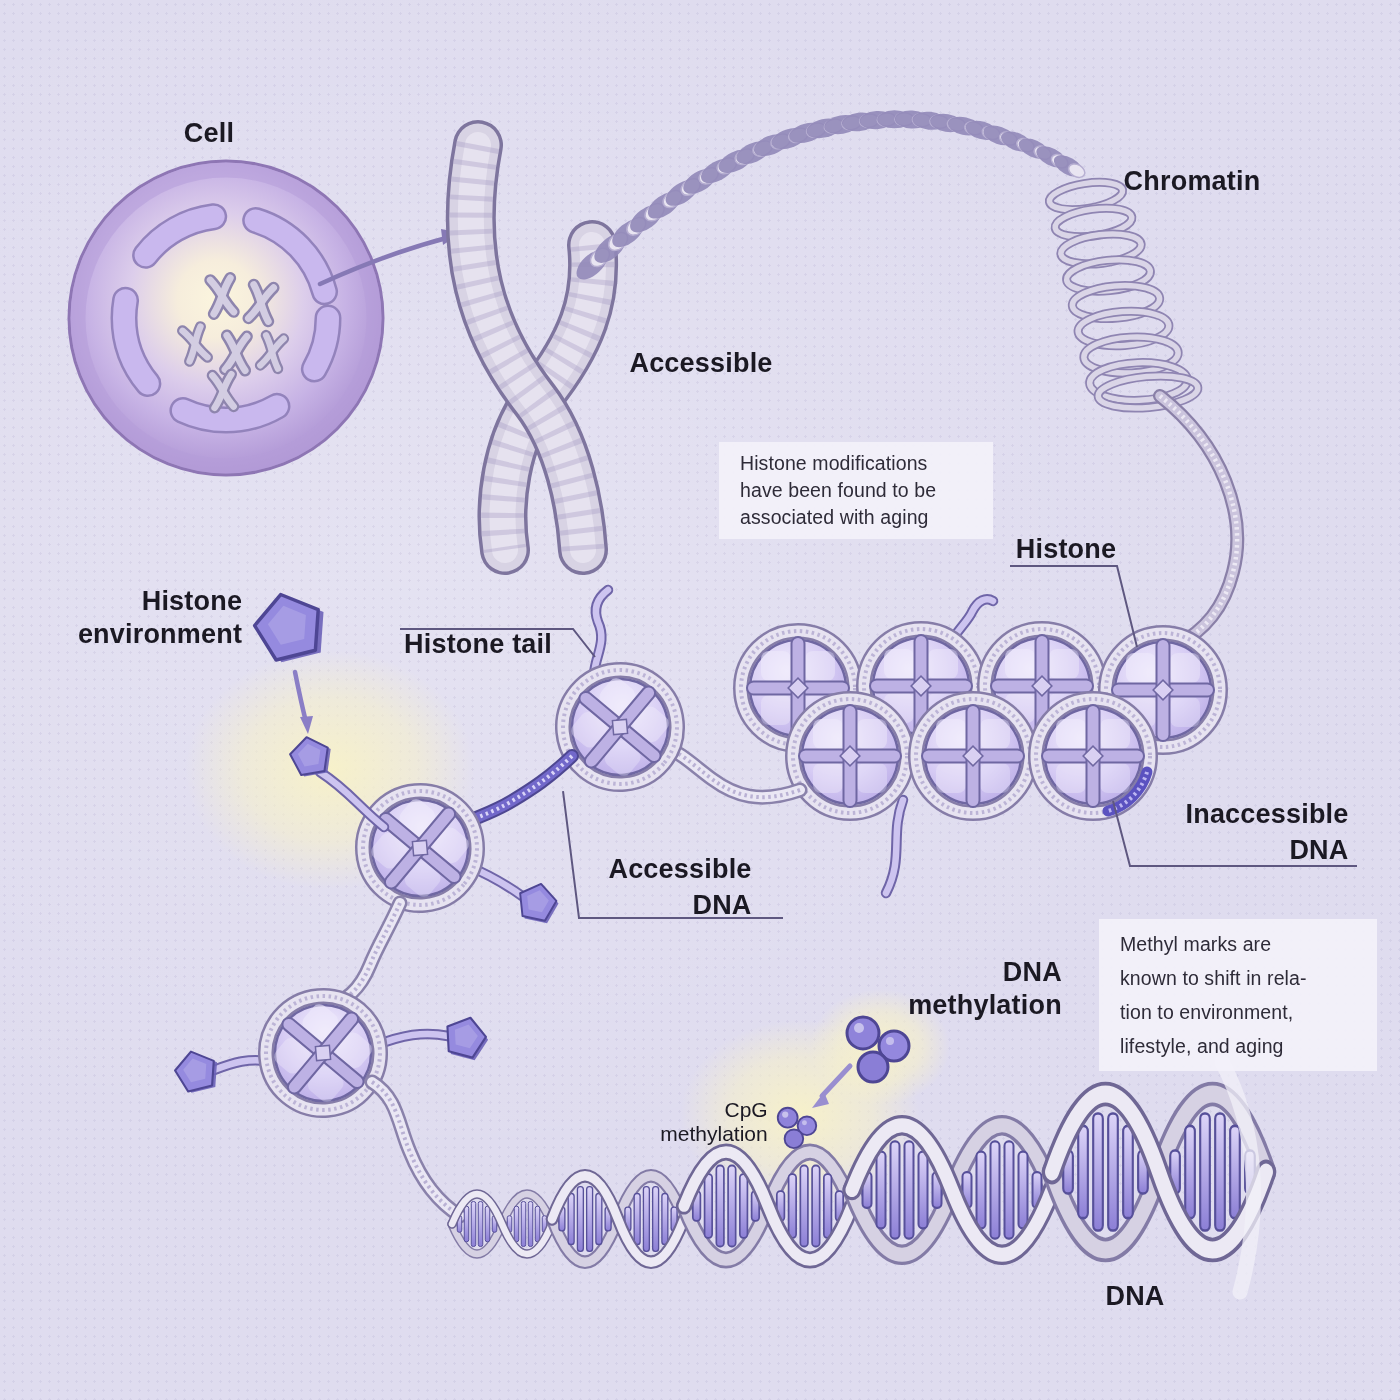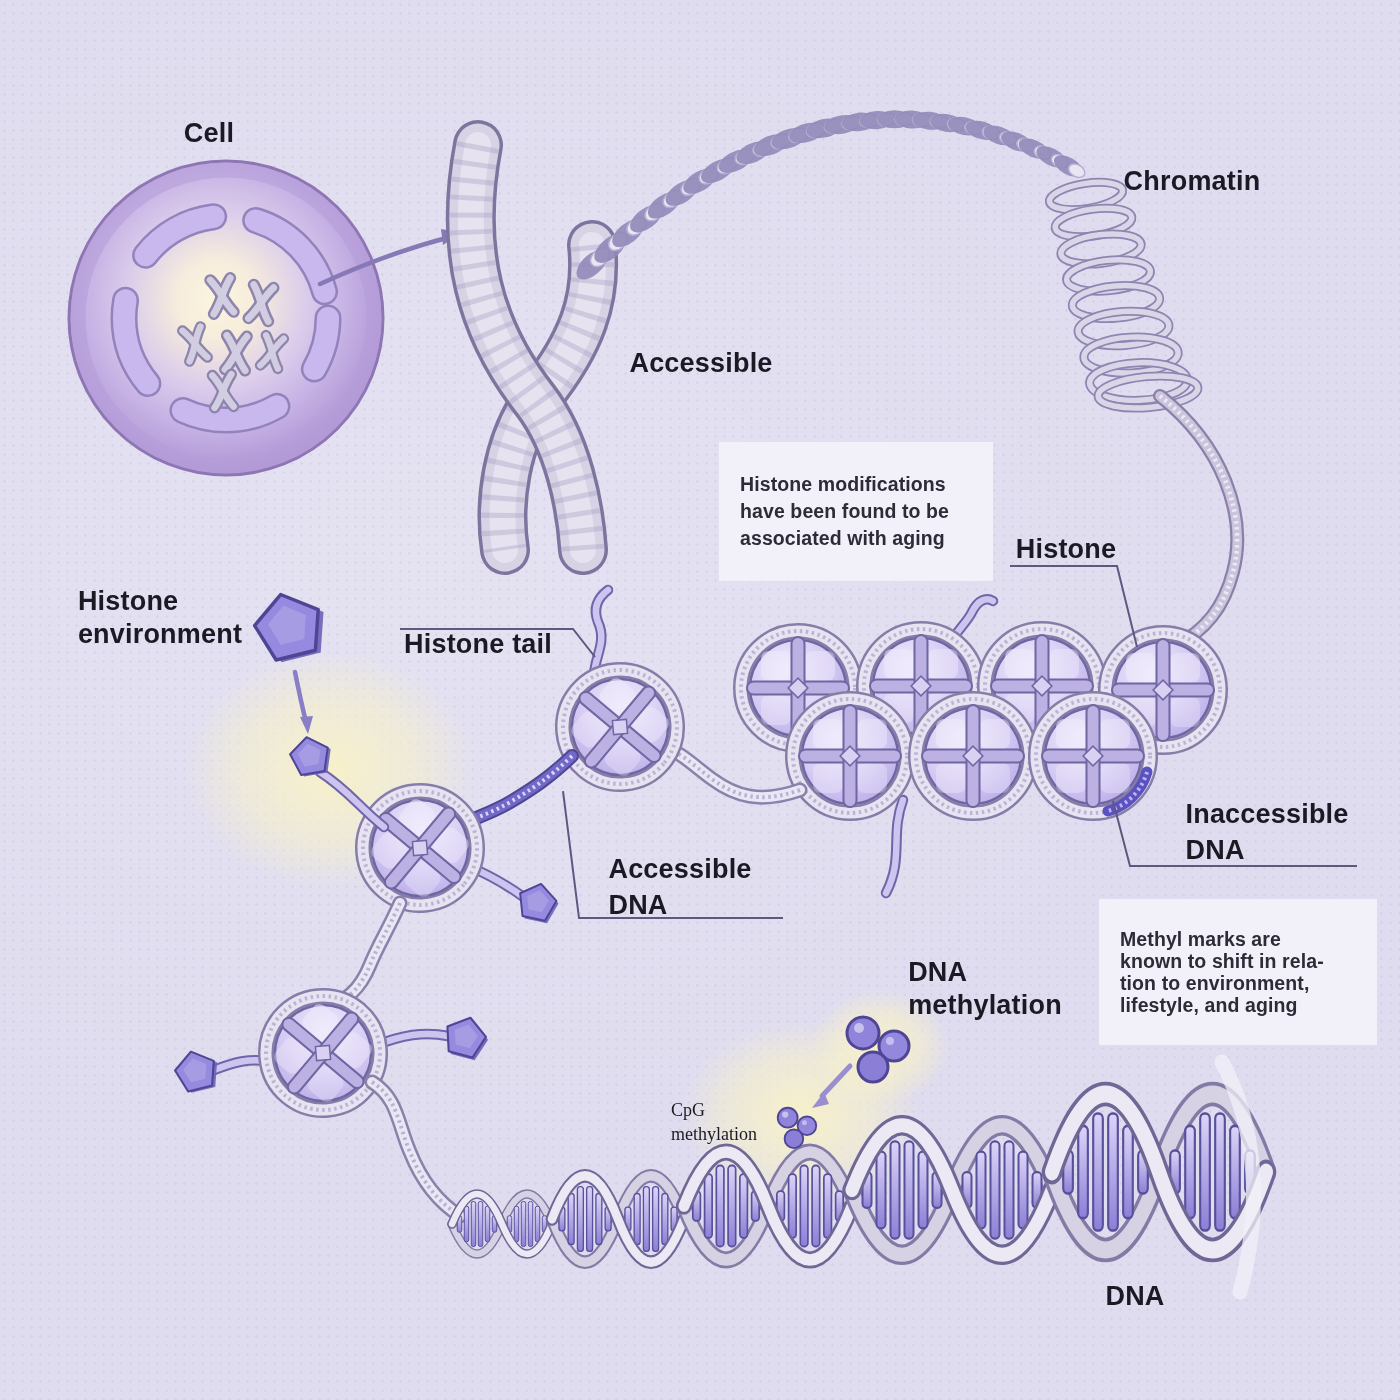--- a/index.html
+++ b/index.html
@@ -8,31 +8,31 @@
     font-family:"Liberation Sans",sans-serif;
     background-color:#DFDCEF;
     background-image:
       radial-gradient(rgba(120,110,165,0.10) 1px, transparent 1.2px),
       radial-gradient(1200px 900px at 30% 40%, rgba(255,255,255,0.18), transparent 70%);
     background-size:9px 9px, 100% 100%;
   }
   .stage svg{position:absolute;left:0;top:0;}
   .lbl{
     position:absolute;color:#1B1923;font-weight:600;font-size:27px;
-    line-height:33px;letter-spacing:.2px;white-space:nowrap;text-align:left;
+    line-height:33px;letter-spacing:.2px;white-space:nowrap;text-align:right;
     transform:translateX(-50%);
   }
   .lbl.bold{font-weight:700;}
-  .lbl.small{font-size:18px;font-weight:400;line-height:24px;letter-spacing:0;font-family:Liberation Serif, serif;}
+  .lbl.small{font-size:21px;font-weight:400;line-height:24px;letter-spacing:0;}
   .callout{
     position:absolute;background:rgba(243,241,250,0.93);
-    color:#2E2B38;font-size:19.5px;line-height:27px;font-weight:700;
-    padding:29px 21px;white-space:pre-line;letter-spacing:.1px;
+    color:#2E2B38;font-size:19.5px;line-height:27px;font-weight:400;
+    padding:8px 21px;white-space:pre-line;letter-spacing:.1px;
   }
-  .callout.tight{line-height:22px;}
+  .callout.tight{line-height:34px;margin-top:20px;}
 </style>
 </head>
 <body>
 
 <div class="stage">
 
 <svg id="art" width="1400" height="1400" viewBox="0 0 1400 1400">
   <defs>
     <radialGradient id="cellGrad" cx="47%" cy="44%" r="62%">
       <stop offset="0%" stop-color="#FBF5DE"></stop>

